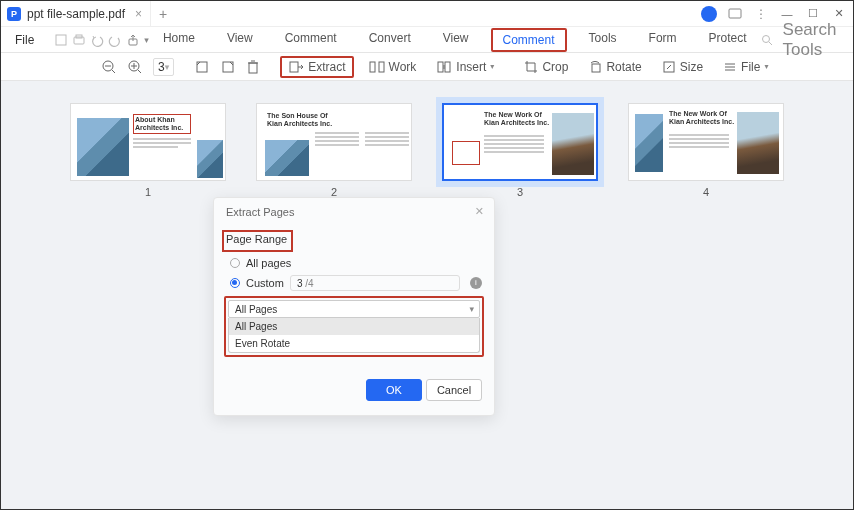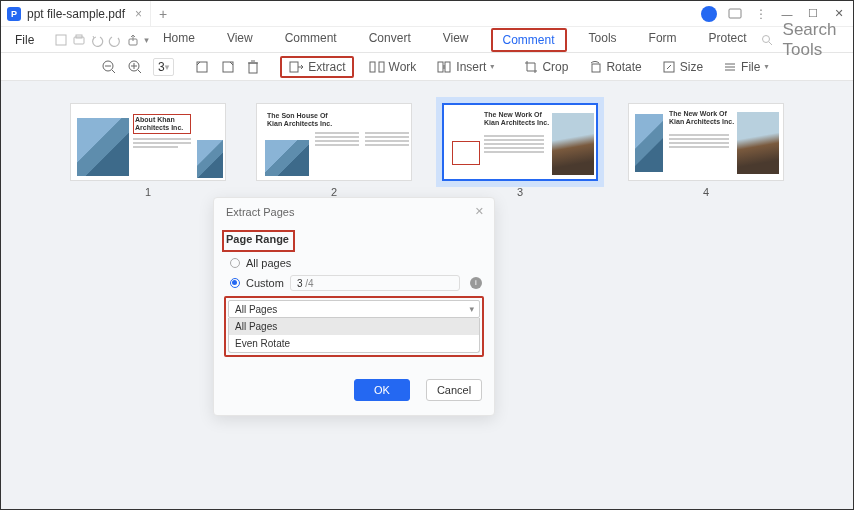--- a/index.html
+++ b/index.html
@@ -36,38 +36,38 @@
   .thumb .photo { position: absolute; width: 52px; height: 58px; background: linear-gradient(135deg, #8ab4d6 40%, #5e8dad 41%, #5e8dad 60%, #3d6a8a 61%); top: 14px; }
   .thumb .txt { position: absolute; height: 2px; background: #ccc; }
   .thumb .box { position: absolute; border: 1.5px solid #c0392b; }
   .thumb .htxt { position: absolute; font-weight: bold; font-size: 7px; line-height: 8px; }
   .pgnum { font-size: 11px; color: #555; }
   
   .dialog { position: absolute; left: 212px; top: 196px; width: 282px; background: #fafbfc; border: 1px solid #e5e5e5; border-radius: 4px; box-shadow: 0 4px 16px rgba(0,0,0,0.1); }
   .dlg-title { padding: 8px 12px; font-size: 11px; color: #666; position: relative; }
   .dlg-close { position: absolute; right: 10px; top: 7px; color: #aaa; }
   .dlg-body { padding: 4px 12px 12px 12px; }
-  .section-label { font-weight: bold; font-size: 11px; margin-bottom: 4px; }
+  .section-label { font-weight: normal; font-size: 11px; margin-bottom: 4px; }
   .opt { display: flex; align-items: center; gap: 6px; padding: 3px 0 3px 4px; font-size: 11px; }
   .radio { width: 10px; height: 10px; border: 1.5px solid #aaa; border-radius: 50%; display: inline-block; position: relative; }
   .radio.on { border-color: #2468f2; }
   .radio.on::after { content:''; position: absolute; width: 5px; height: 5px; background: #2468f2; border-radius: 50%; top: 1.2px; left: 1.2px; }
   .range-input { flex: 1; height: 16px; border: 1px solid #ddd; border-radius: 3px; padding: 0 6px; font-size: 10px; display: flex; align-items: center; color: #888; }
   .info { width: 12px; height: 12px; background: #999; color: #fff; border-radius: 50%; font-size: 8px; text-align: center; line-height: 12px; margin-left: 4px; }
   
   .select-area { border: 2px solid #c0392b; border-radius: 2px; padding: 2px; margin-top: 2px; margin-left: -2px; margin-right: -2px; }
   .selectbox { height: 18px; border: 1px solid #ccc; border-radius: 2px; background: #fff; padding: 0 6px; font-size: 10px; display: flex; align-items: center; position: relative; }
   .selectbox::after { content: '▾'; position: absolute; right: 5px; color: #888; font-size: 9px; }
   .options { border: 1px solid #ccc; border-top: none; border-radius: 0 0 3px 3px; background: #fff; }
   .optrow { padding: 3px 6px; font-size: 10px; }
   .optrow.hl { background: #e8e8e8; }
   
   .redbox-header { border: 2px solid #c0392b; display: inline-block; padding: 1px 4px 1px 2px; margin-left: -4px; margin-bottom: 2px; }
   
-  .dlg-foot { padding: 10px 12px 14px 0; display: flex; justify-content: flex-end; gap: 16px; }
+  .dlg-foot { padding: 10px 12px 14px 0; display: flex; justify-content: flex-end; gap: 4px; }
   .btn { width: 56px; height: 22px; border: 1px solid #ccc; border-radius: 3px; background: #fff; font-size: 11px; display: flex; align-items: center; justify-content: center; }
   .btn.primary { background: #2468f2; border-color: #2468f2; color: #fff; }
   
   svg { display: block; }
 </style>
 </head>
 <body>
 
 <div class="titlebar">
   <div class="tab">

